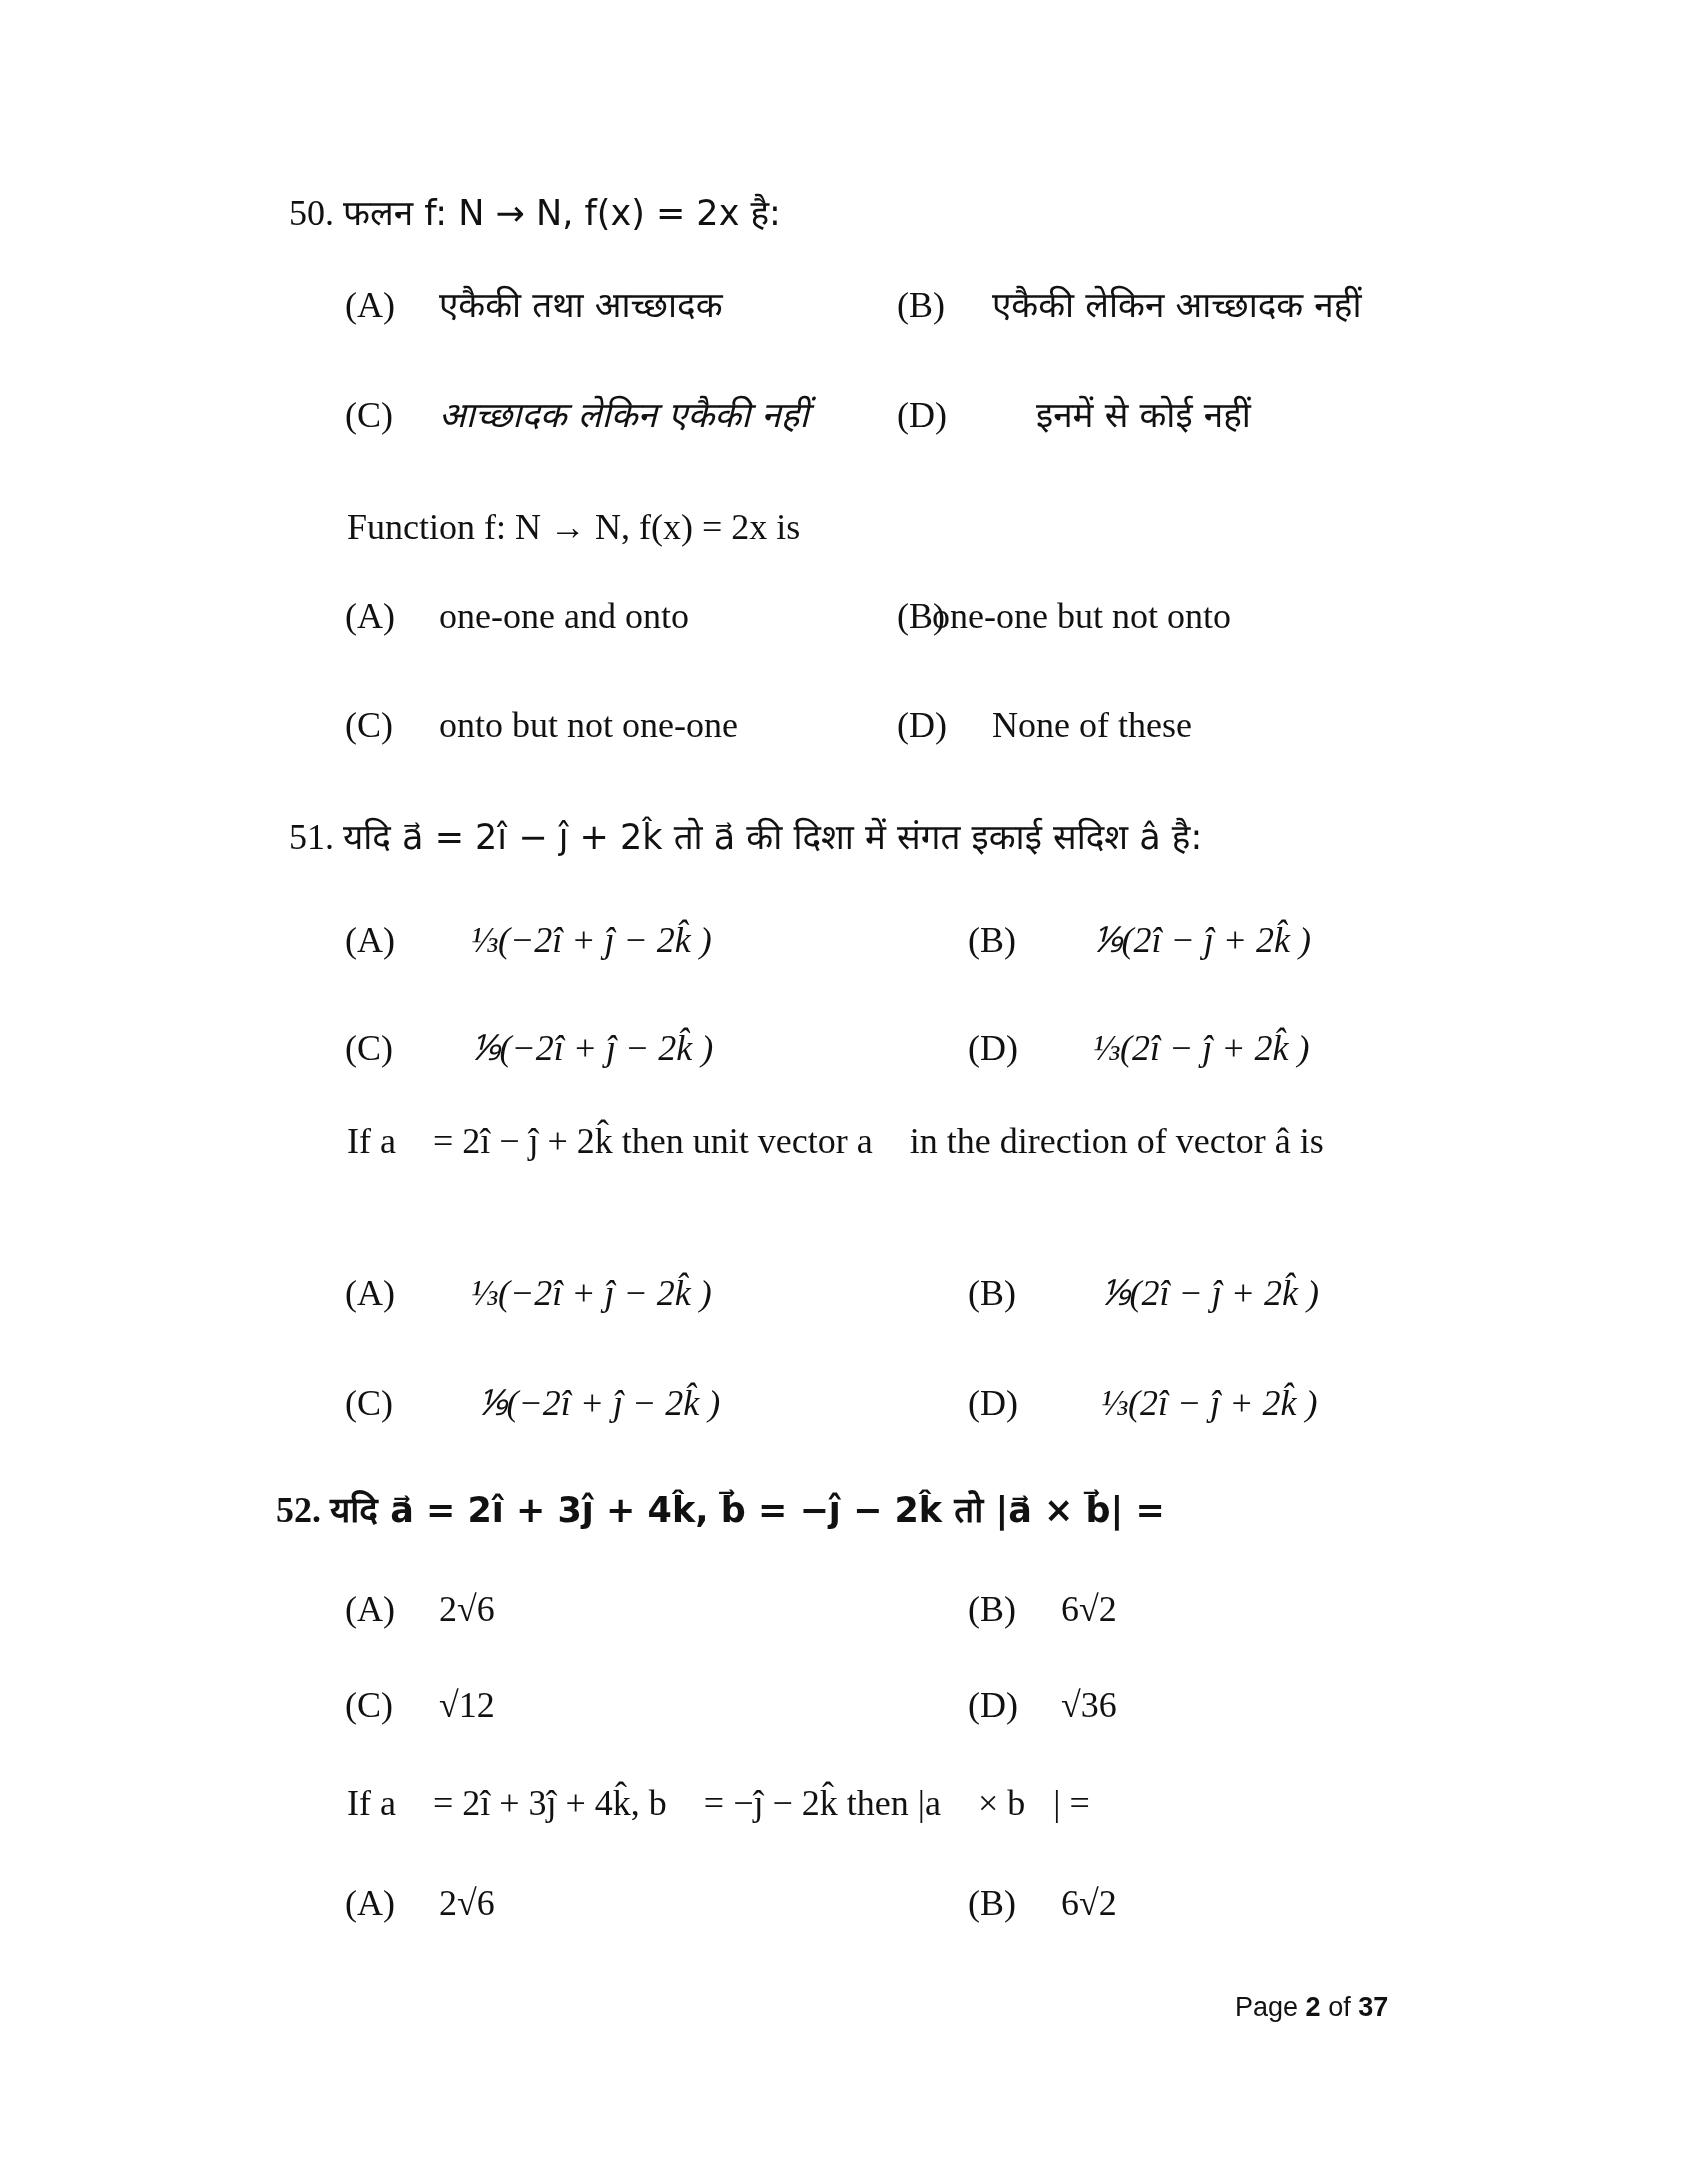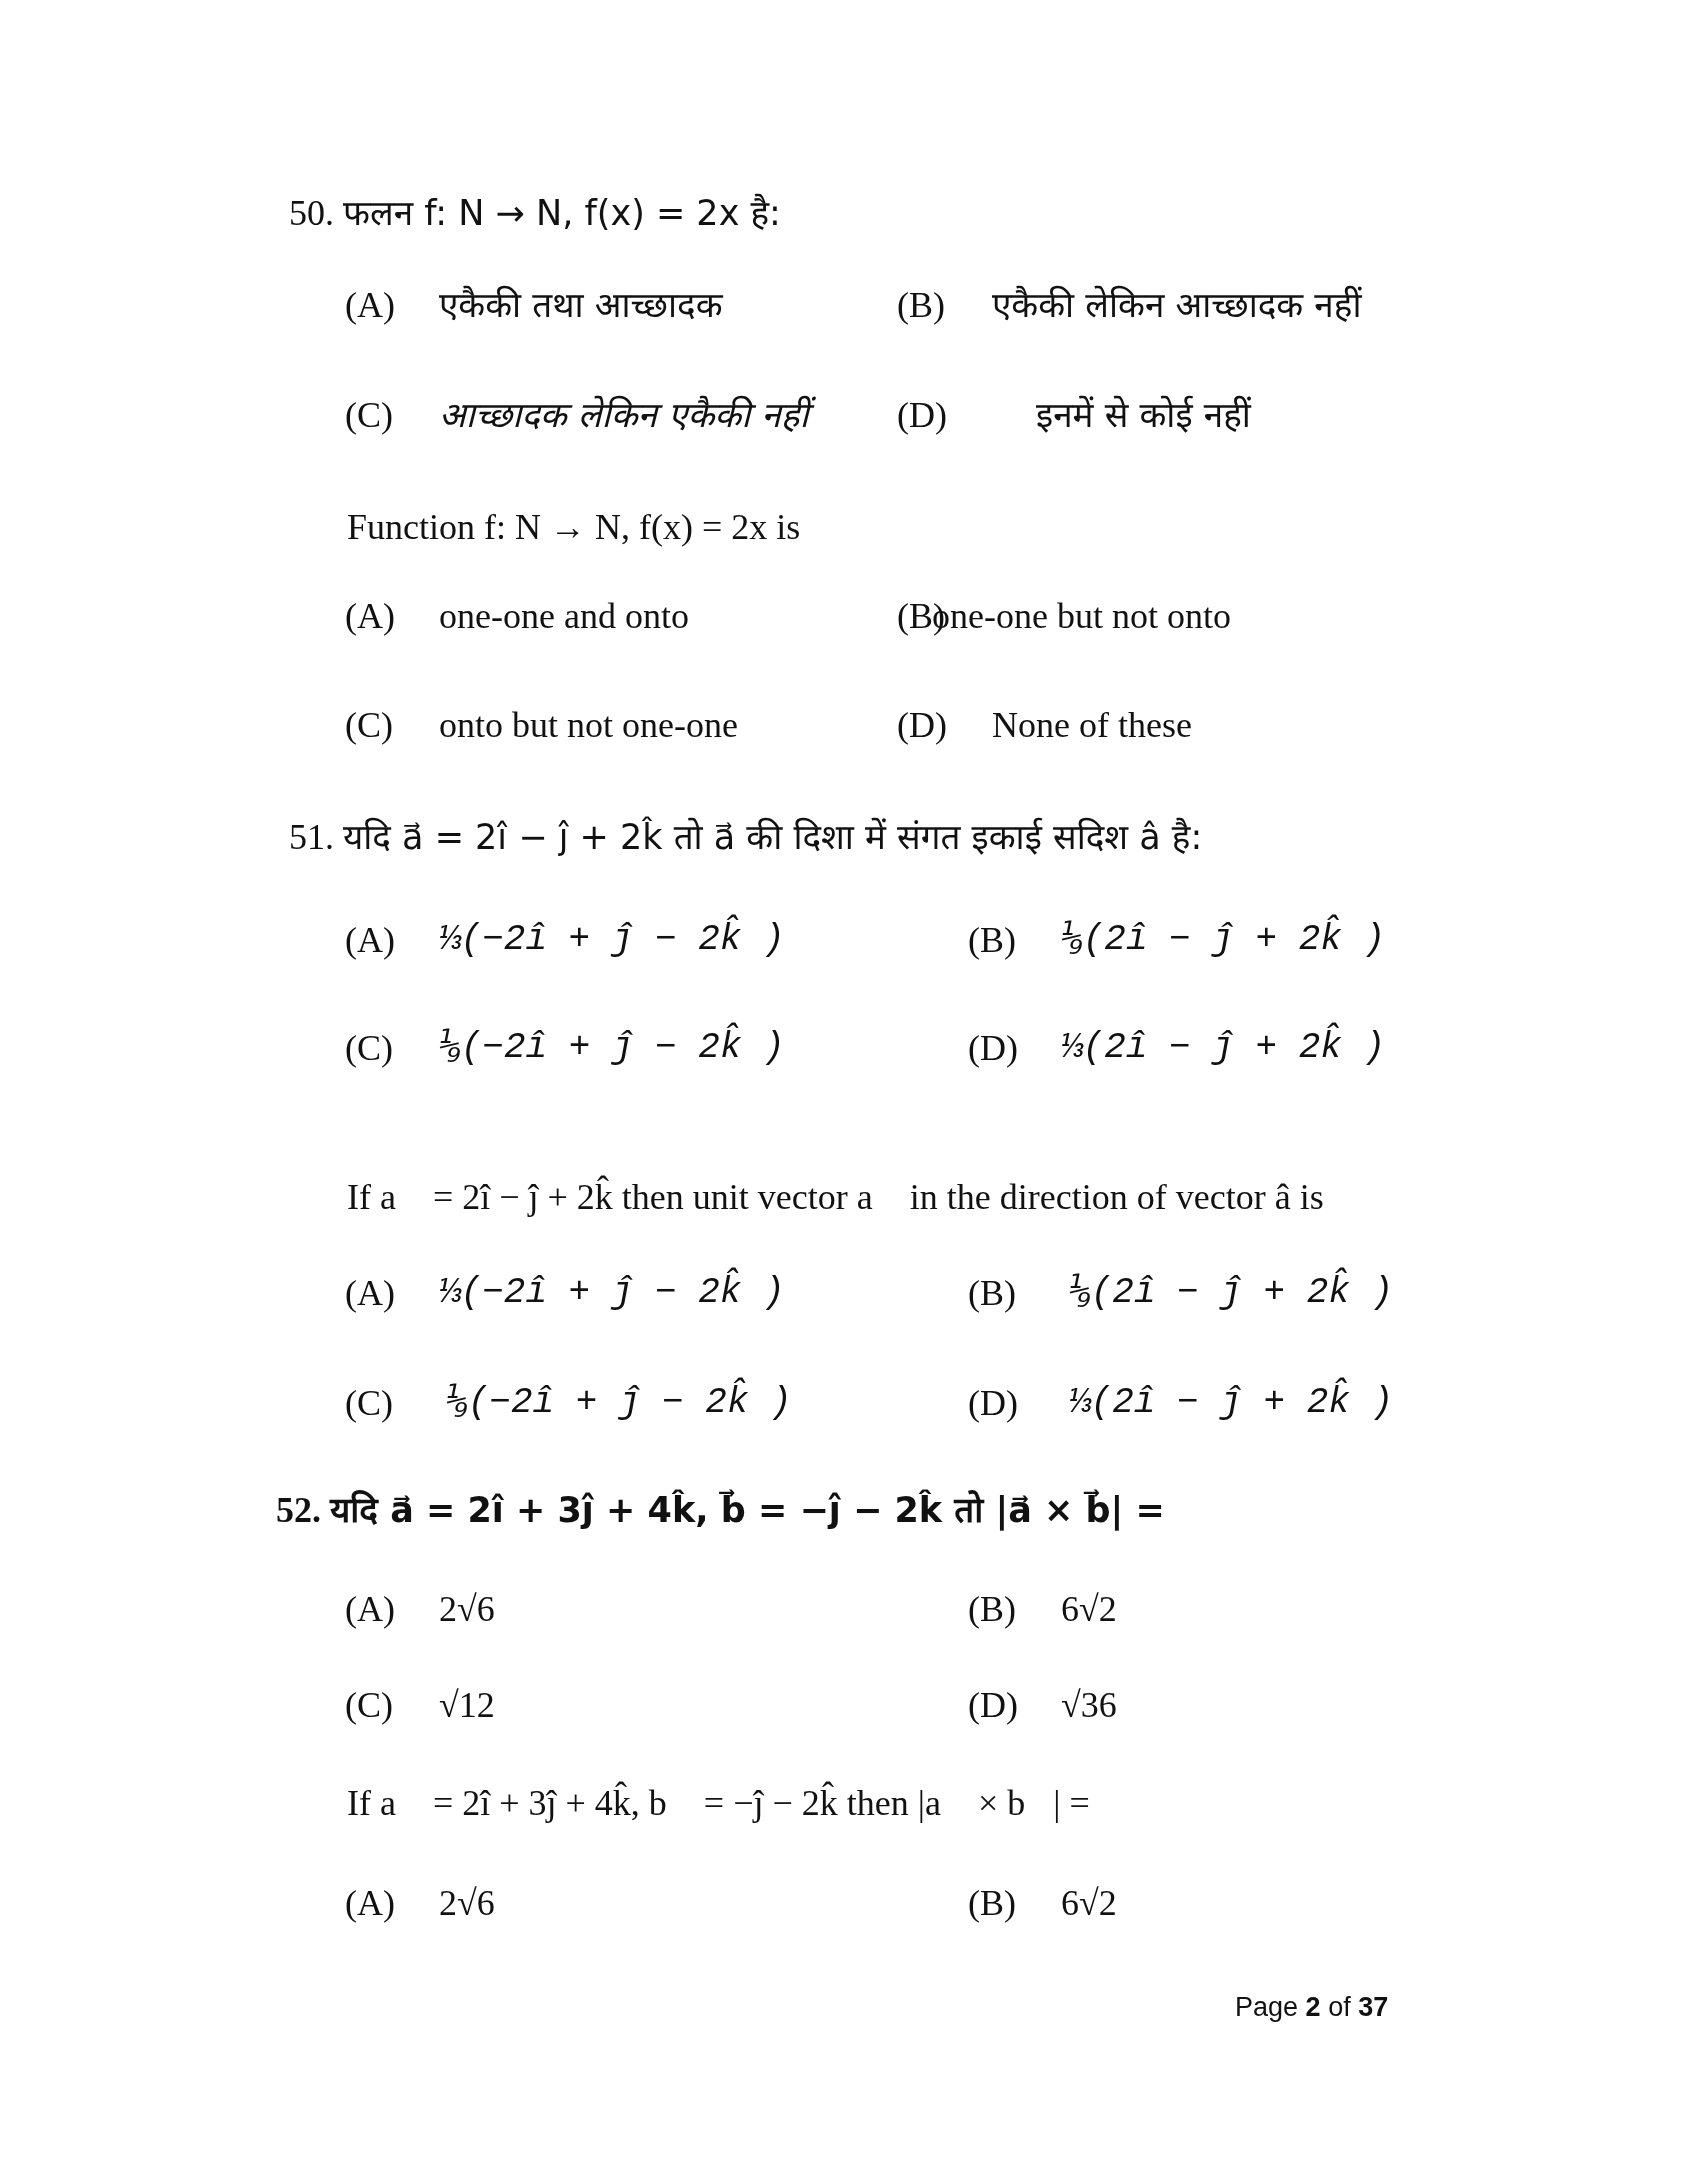--- a/index.html
+++ b/index.html
@@ -1,19 +1,19 @@
 <!DOCTYPE html>
 <html><head>
 <meta charset="utf-8">
 <style>
   html,body{margin:0;padding:0;background:#fff;}
   body{width:1683px;height:2178px;position:relative;overflow:hidden;color:#111;
        font-family:"Liberation Serif","DejaVu Serif",serif;}
   .t{position:absolute;white-space:nowrap;font-size:36px;line-height:44px;}
-  .m{font-family:Liberation Mono, monospace;font-style:italic;}
+  .m{font-family:Liberation Serif, serif;font-style:italic;margin-left:32px;}
   .hi{font-family:"DejaVu Sans",sans-serif;font-size:35px;}
   .lbl{font-size:36px;}
   .footer{position:absolute;left:1235px;top:1992px;font-family:"Liberation Sans","DejaVu Sans",sans-serif;font-size:27px;}
   .footer b{font-weight:700;}
 </style>
 </head>
 <body>
 
 <div class="t" style="left:289px;top:191px;">
   <span>50.</span>
@@ -44,21 +44,21 @@
 </div>
 <div class="t lbl" style="left:345px;top:918px;">(A)</div>
 <div class="t m" style="left:439px;top:918px;">⅓(−2î + ĵ − 2k̂ )</div>
 <div class="t lbl" style="left:968px;top:918px;">(B)</div>
 <div class="t m" style="left:1061px;top:918px;">⅑(2î − ĵ + 2k̂ )</div>
 <div class="t lbl" style="left:345px;top:1026px;">(C)</div>
 <div class="t m" style="left:439px;top:1026px;">⅑(−2î + ĵ − 2k̂ )</div>
 <div class="t lbl" style="left:968px;top:1026px;">(D)</div>
 <div class="t m" style="left:1061px;top:1026px;">⅓(2î − ĵ + 2k̂ )</div>
 
-<div class="t" style="left:347px;top:1175px;">If a⃗ = 2î − ĵ + 2k̂  then unit vector a⃗ in the direction of vector  â is</div>
+<div class="t" style="left:347px;top:1119px;">If a⃗ = 2î − ĵ + 2k̂  then unit vector a⃗ in the direction of vector  â is</div>
 <div class="t lbl" style="left:345px;top:1271px;">(A)</div>
 <div class="t m" style="left:439px;top:1271px;">⅓(−2î + ĵ − 2k̂ )</div>
 <div class="t lbl" style="left:968px;top:1271px;">(B)</div>
 <div class="t m" style="left:1069px;top:1271px;">⅑(2î − ĵ + 2k̂ )</div>
 <div class="t lbl" style="left:345px;top:1381px;">(C)</div>
 <div class="t m" style="left:446px;top:1381px;">⅑(−2î + ĵ − 2k̂ )</div>
 <div class="t lbl" style="left:968px;top:1381px;">(D)</div>
 <div class="t m" style="left:1069px;top:1381px;">⅓(2î − ĵ + 2k̂ )</div>
 
 <div class="t" style="left:276px;top:1488px;font-weight:bold;">

